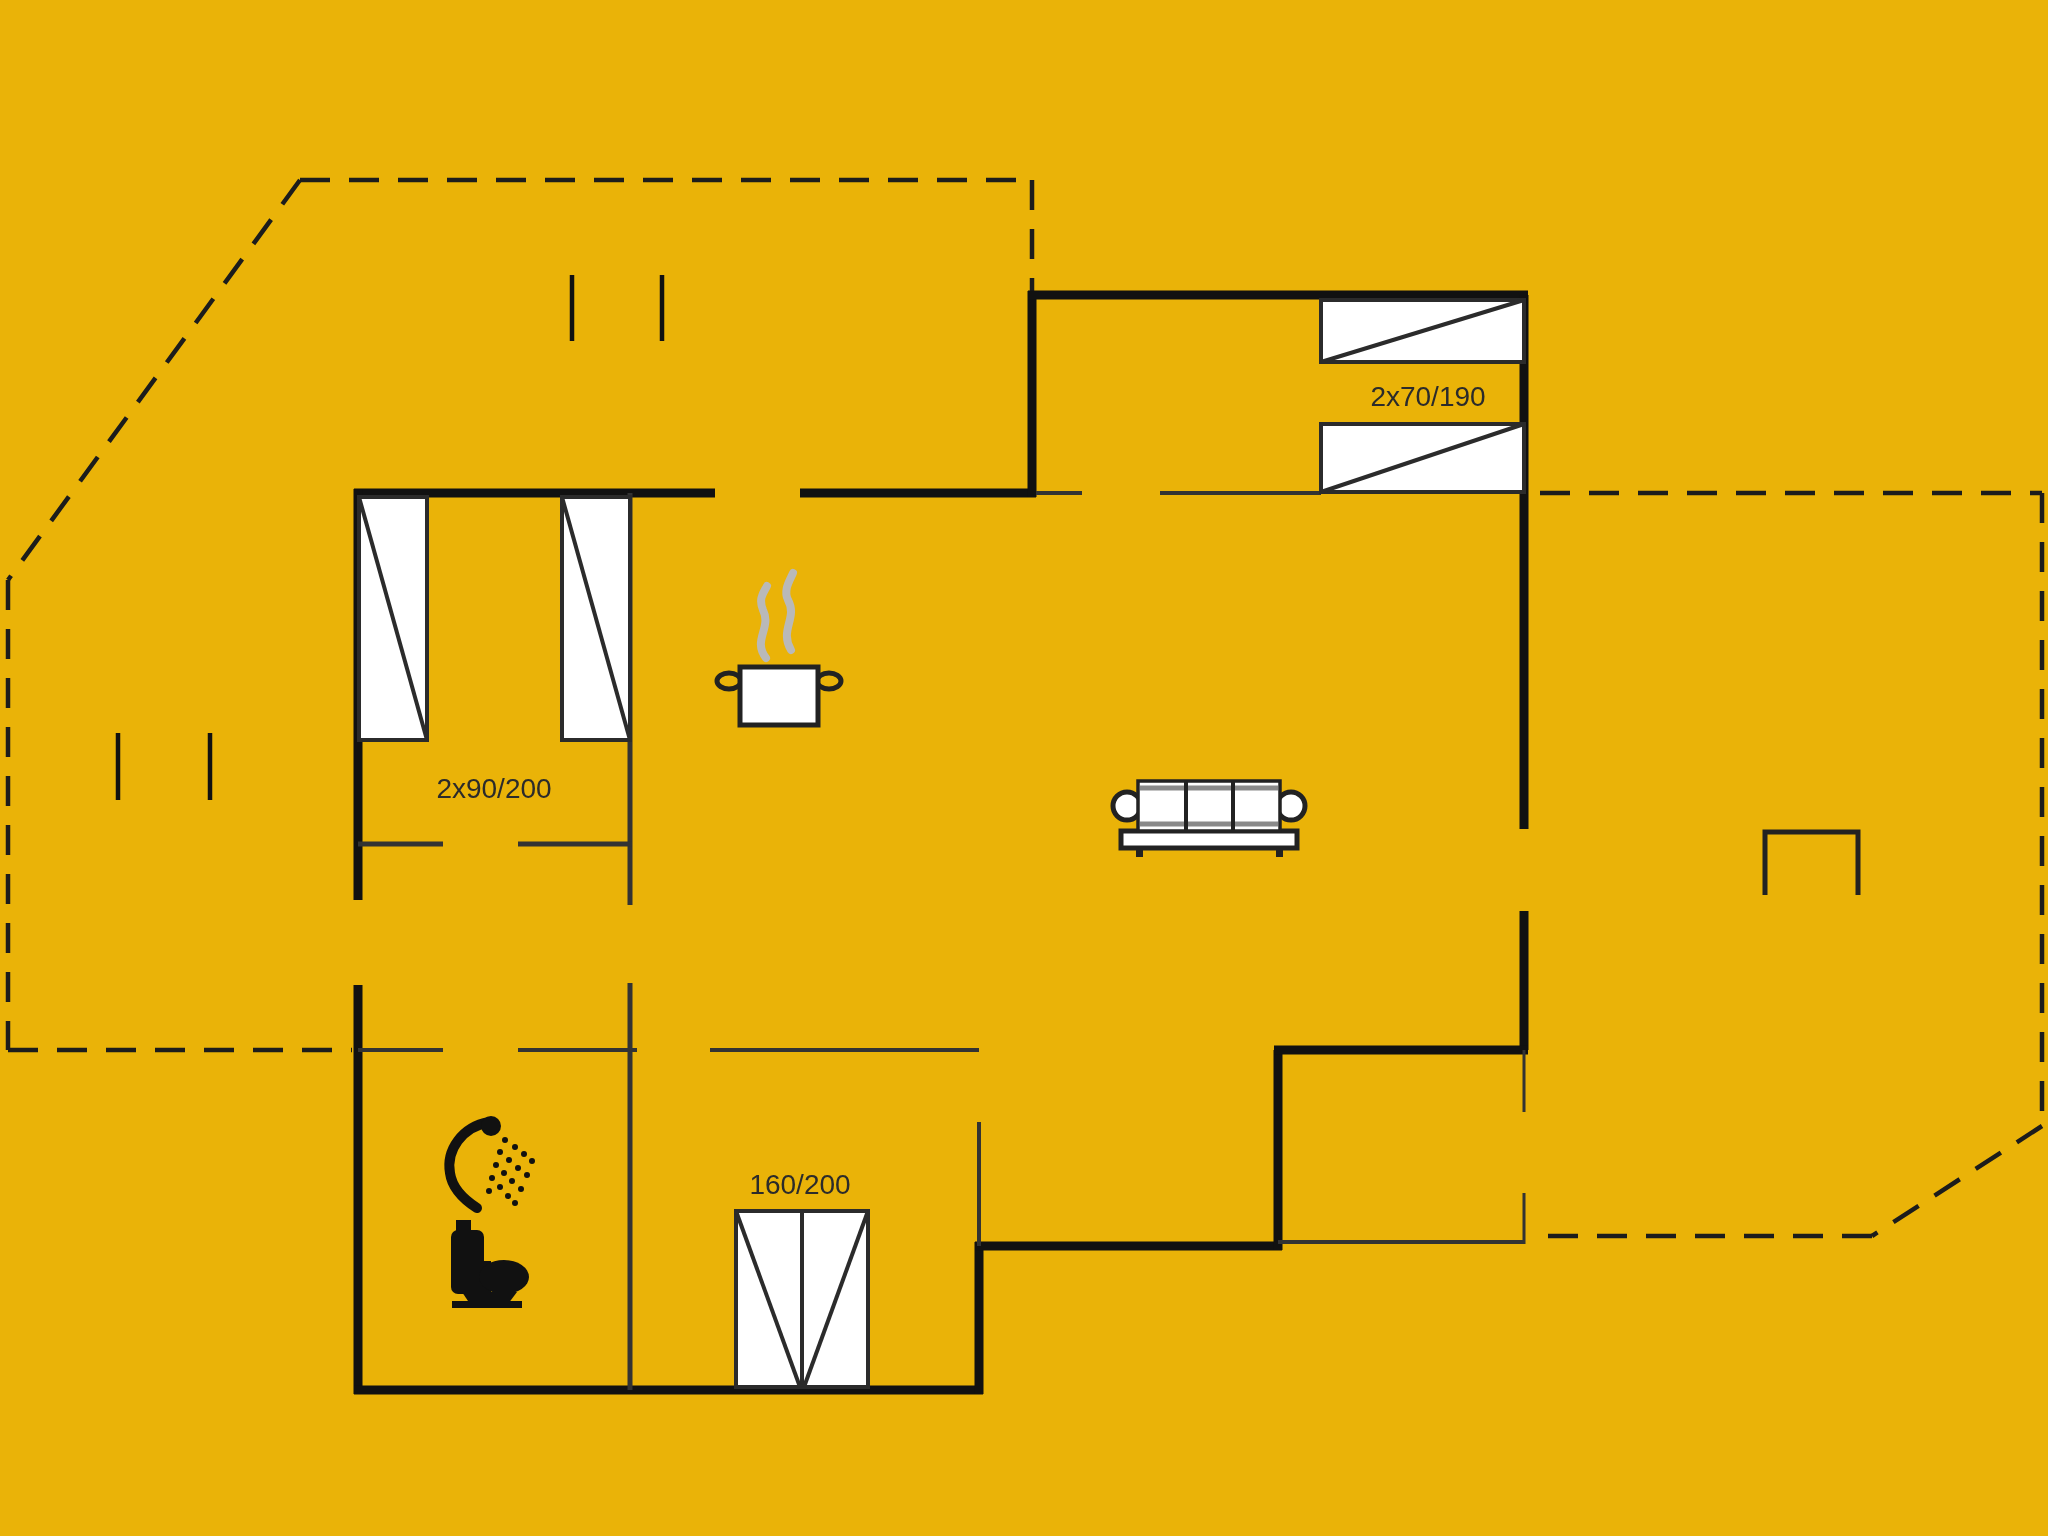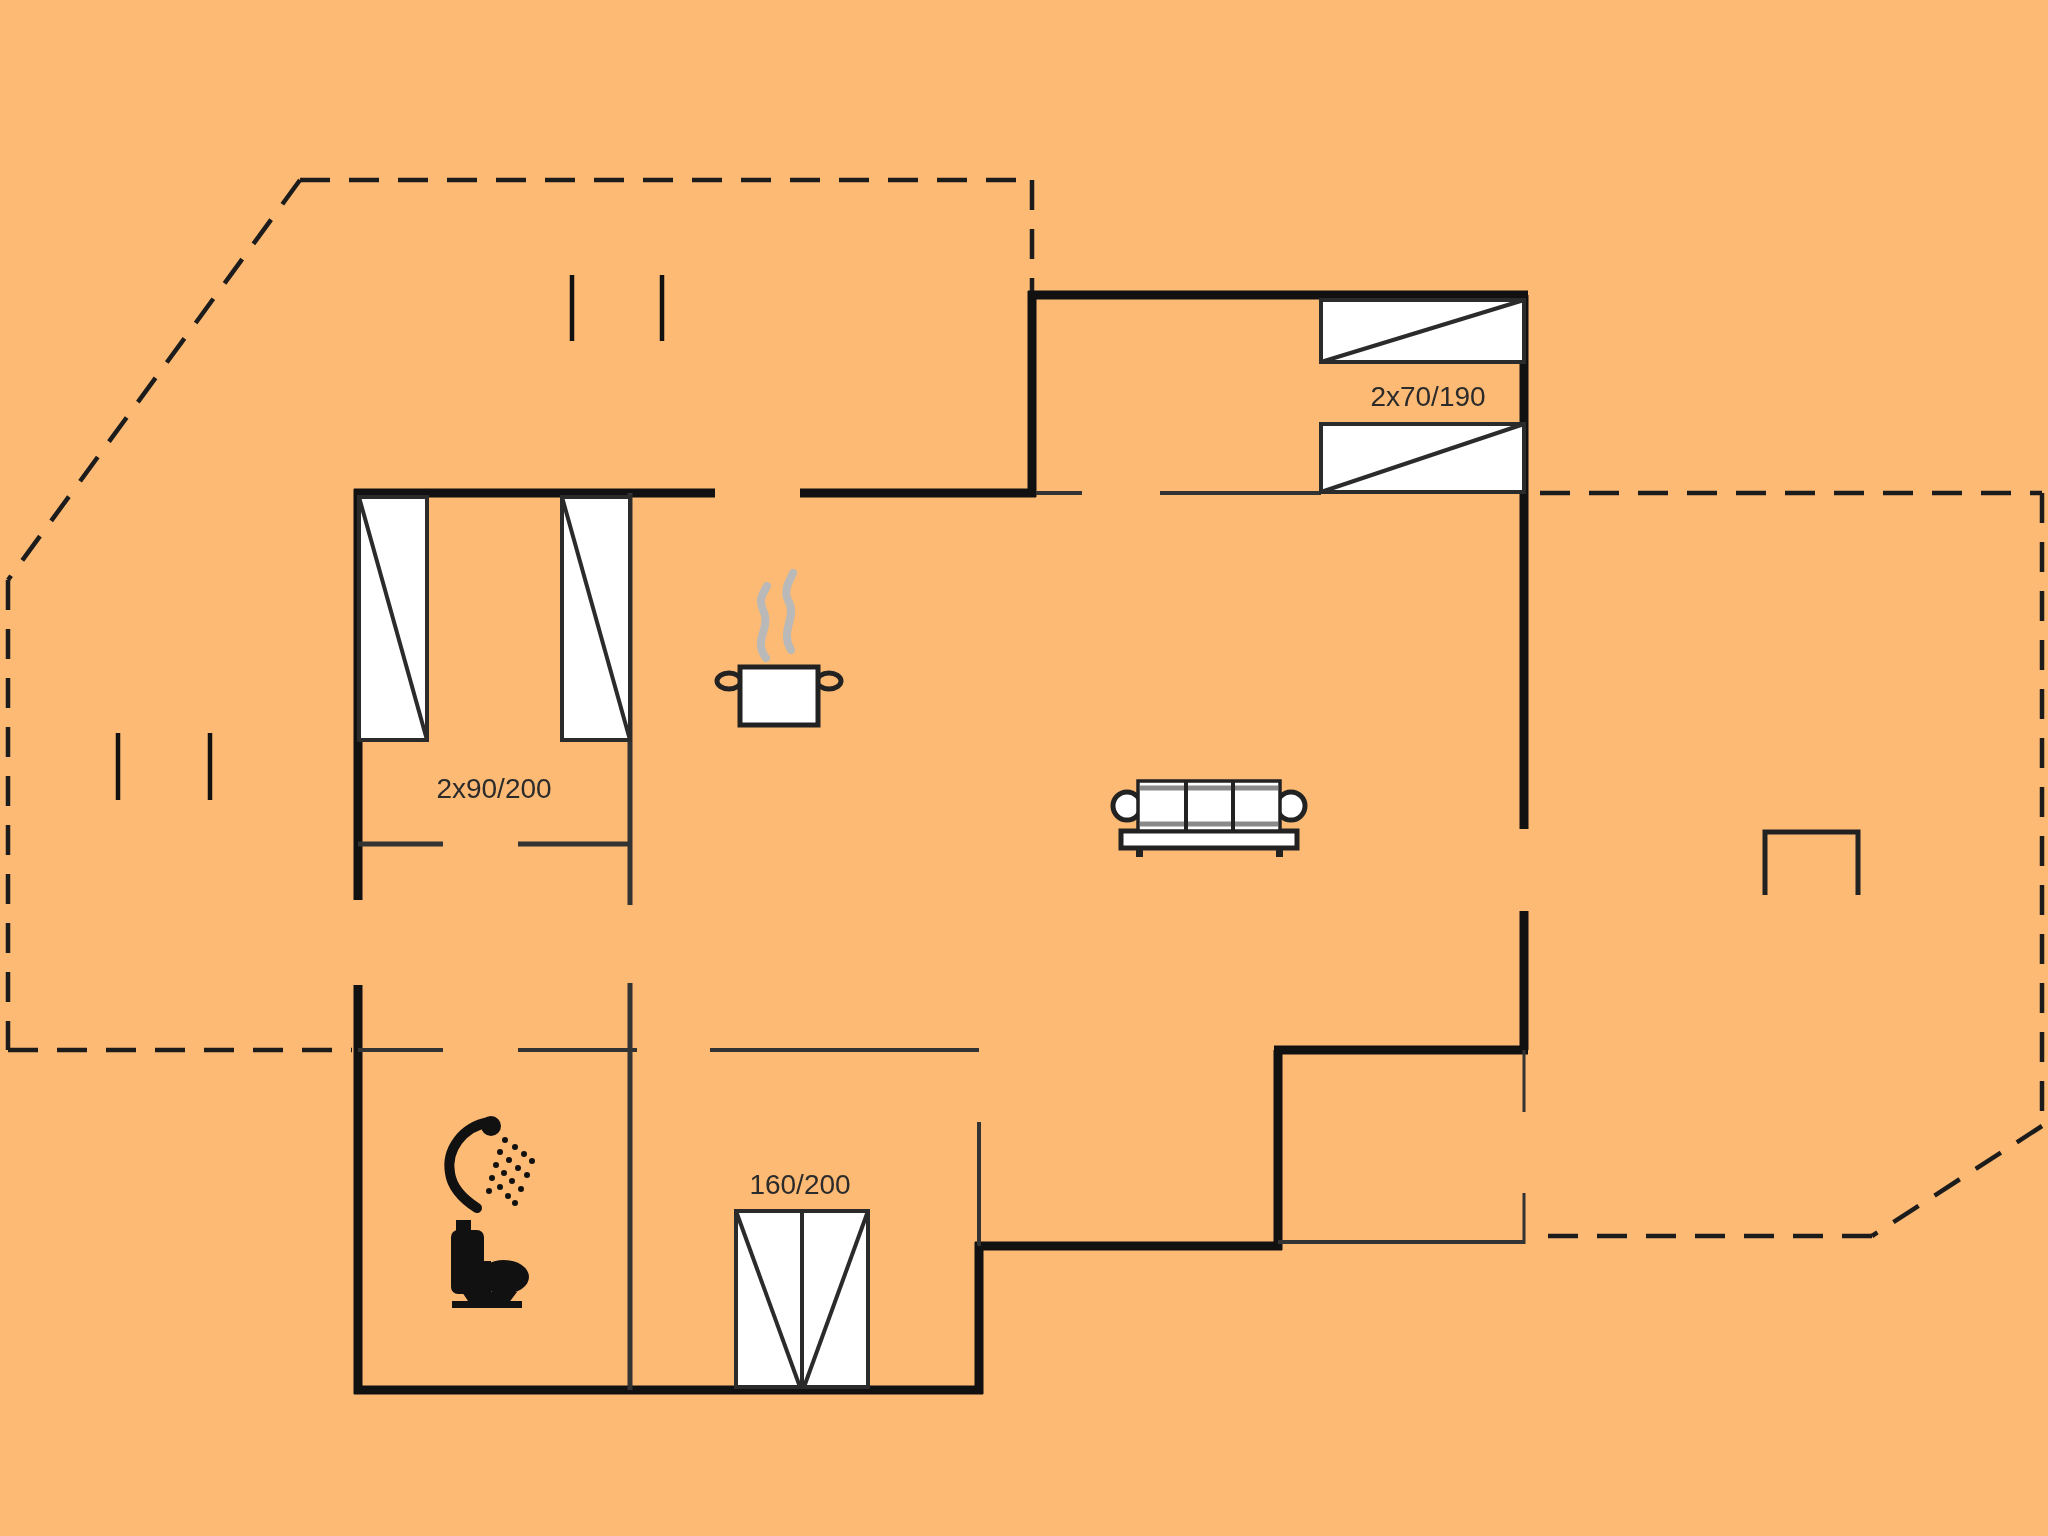--- a/index.html
+++ b/index.html
@@ -1,16 +1,16 @@
 <!DOCTYPE html>
 <html><head>
 <meta charset="utf-8">
 <style>
   html,body{margin:0;padding:0;background:#ffffff;}
-  .stage{position:relative;width:2048px;height:1536px;background:#fdba74;overflow:hidden;
+  .stage{position:relative;width:2048px;height:1536px;background:#eab308;overflow:hidden;
          font-family:"Liberation Sans", sans-serif;}
   svg{position:absolute;left:0;top:0;}
   text.dim{font-family:"Liberation Sans", sans-serif;font-size:28px;fill:#2b2b2b;}
 </style>
 </head>
 <body>
 
 <div class="stage">
 <svg width="2048" height="1536" viewBox="0 0 2048 1536">
 

